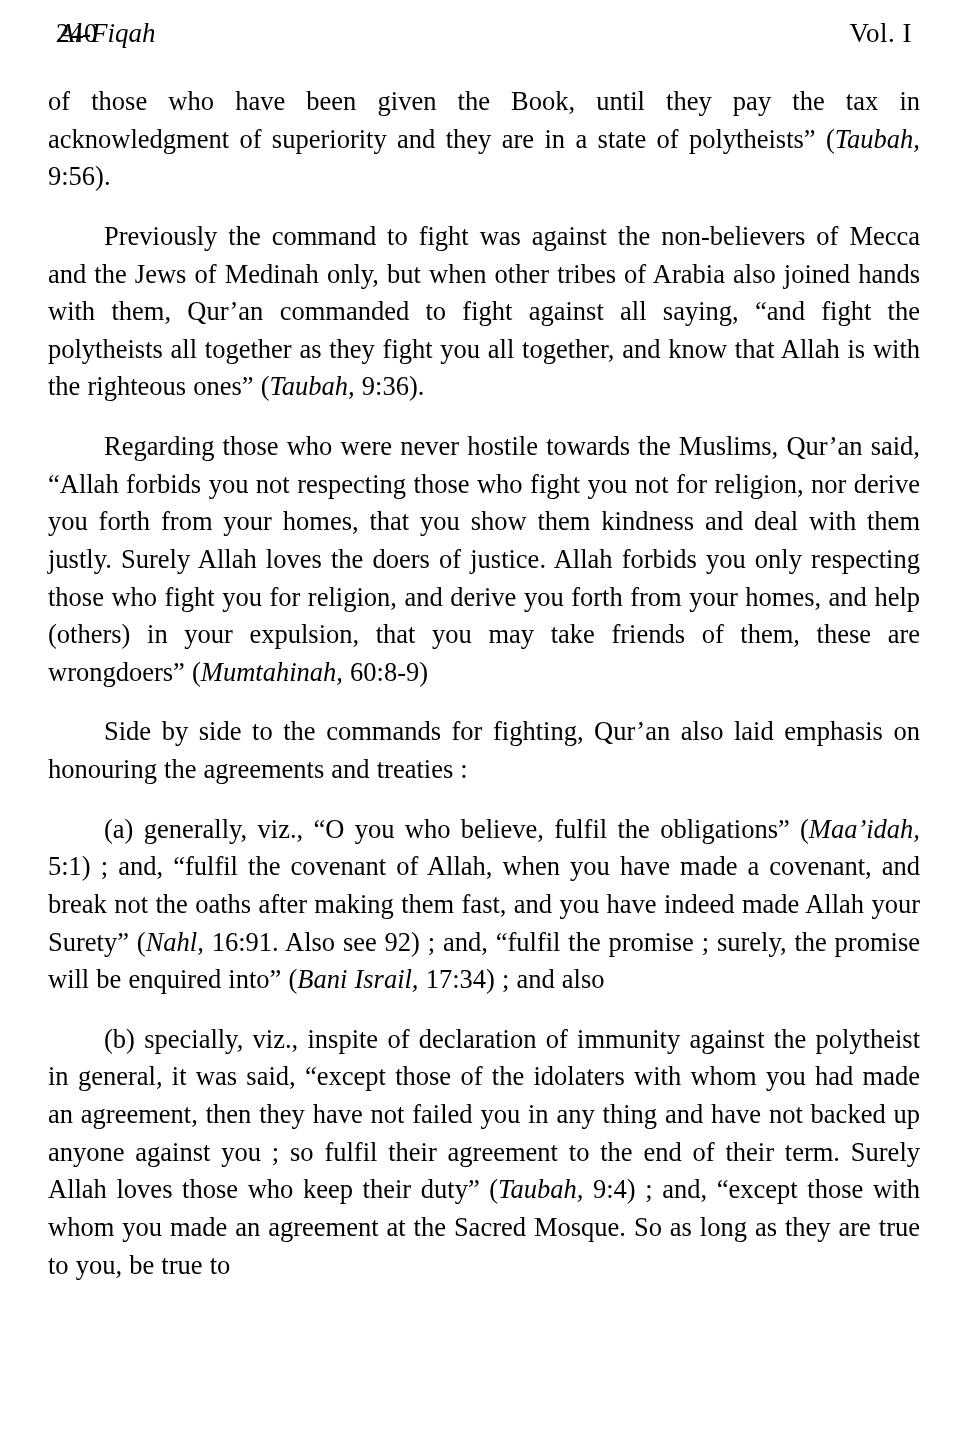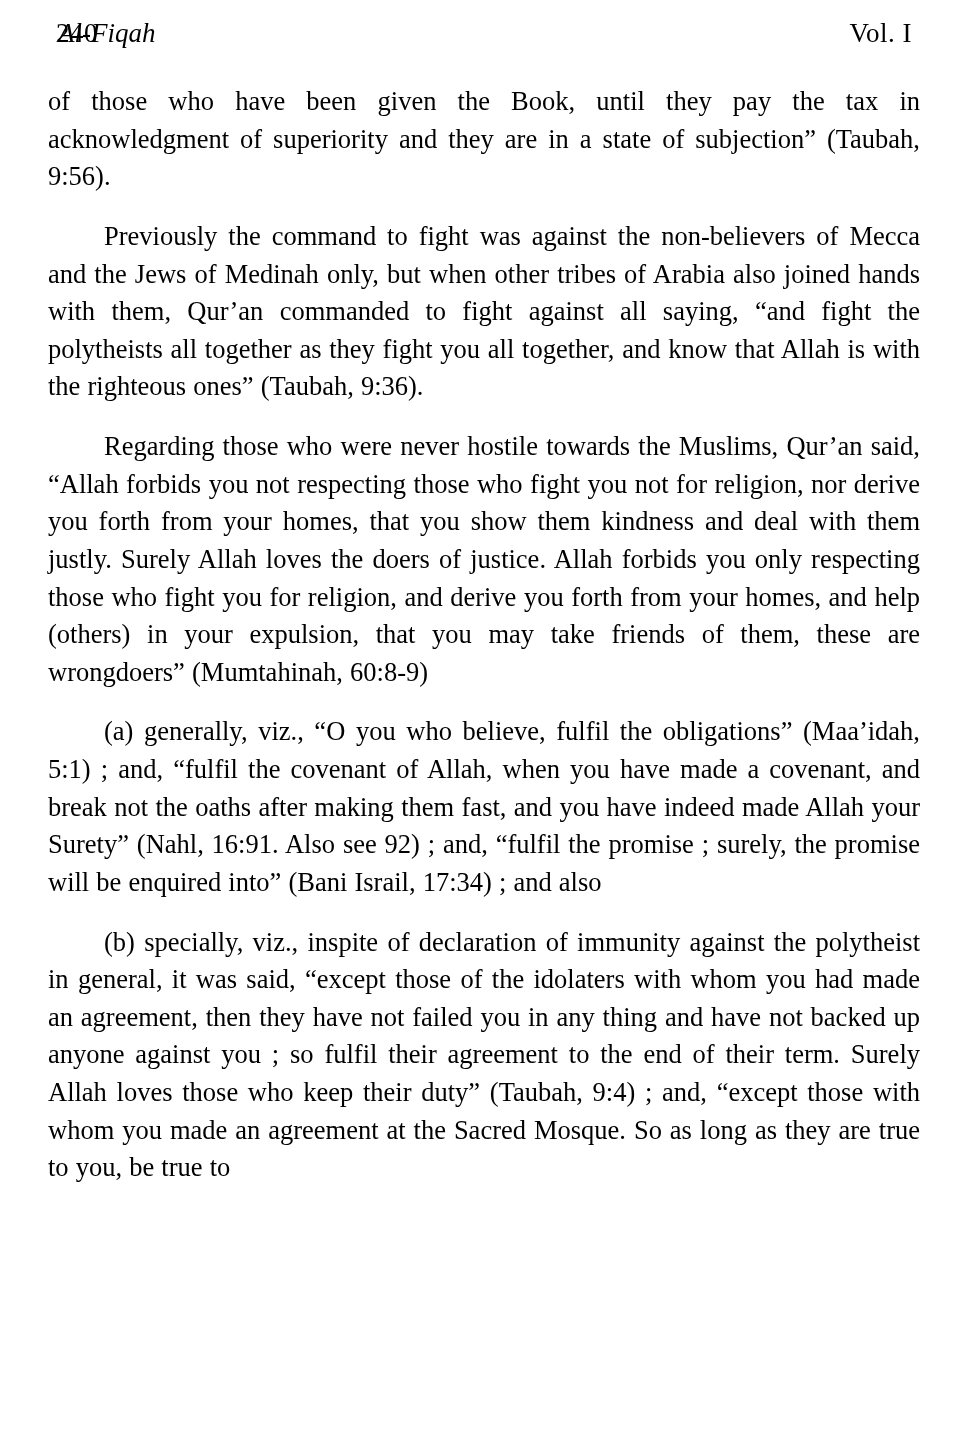--- a/index.html
+++ b/index.html
@@ -62,34 +62,36 @@
     text-indent: 56px;
     word-spacing: 0.5px;
   }
   p.para.no-indent {
     text-indent: 0;
   }
   p.para:last-child {
     margin-bottom: 6px;
   }
   .it {
+    font-style: italic;
   }
 </style>
 </head>
 <body>
 
 <div class="page">
 
   <div class="header">
     <span class="folio">240</span>
     <span class="book-title">Al-Fiqah</span>
     <span class="volume">Vol. I</span>
   </div>
 
   <div class="body-text">
-      <p class="para no-indent"><span>of those who have been given the Book, until they pay the tax in acknowledgment of superiority and they are in a state of subjection” (</span><span class="it">Taubah,</span><span> 9:56).</span></p>
+      <p class="para no-indent"><span>of those who have been given the Book, until they pay the tax in acknowledgment of superiority and they are in a state of polytheists” (</span><span class="it">Taubah,</span><span> 9:56).</span></p>
       <p class="para"><span>Previously the command to fight was against the non-believers of Mecca and the Jews of Medinah only, but when other tribes of Arabia also joined hands with them, Qur’an commanded to fight against all saying, “and fight the polytheists all together as they fight you all together, and know that Allah is with the righteous ones” (</span><span class="it">Taubah,</span><span> 9:36).</span></p>
       <p class="para"><span>Regarding those who were never hostile towards the Muslims, Qur’an said, “Allah forbids you not respecting those who fight you not for religion, nor derive you forth from your homes, that you show them kindness and deal with them justly. Surely Allah loves the doers of justice. Allah forbids you only respecting those who fight you for religion, and derive you forth from your homes, and help (others) in your expulsion, that you may take friends of them, these are wrongdoers” (</span><span class="it">Mumtahinah,</span><span> 60:8-9)</span></p>
+      <p class="para"><span>Side by side to the commands for fighting, Qur’an also laid emphasis on honouring the agreements and treaties :</span></p>
       <p class="para"><span>(a) generally, viz., “O you who believe, fulfil the obligations” (</span><span class="it">Maa’idah,</span><span> 5:1) ; and, “fulfil the covenant of Allah, when you have made a covenant, and break not the oaths after making them fast, and you have indeed made Allah your Surety” (</span><span class="it">Nahl,</span><span> 16:91. Also see 92) ; and, “fulfil the promise ; surely, the promise will be enquired into” (</span><span class="it">Bani Israil,</span><span> 17:34) ; and also</span></p>
       <p class="para"><span>(b) specially, viz., inspite of declaration of immunity against the polytheist in general, it was said, “except those of the idolaters with whom you had made an agreement, then they have not failed you in any thing and have not backed up anyone against you ; so fulfil their agreement to the end of their term. Surely Allah loves those who keep their duty” (</span><span class="it">Taubah,</span><span> 9:4) ; and, “except those with whom you made an agreement at the Sacred Mosque. So as long as they are true to you, be true to</span></p>
     </div>
 
 </div>
 
 </body></html>

